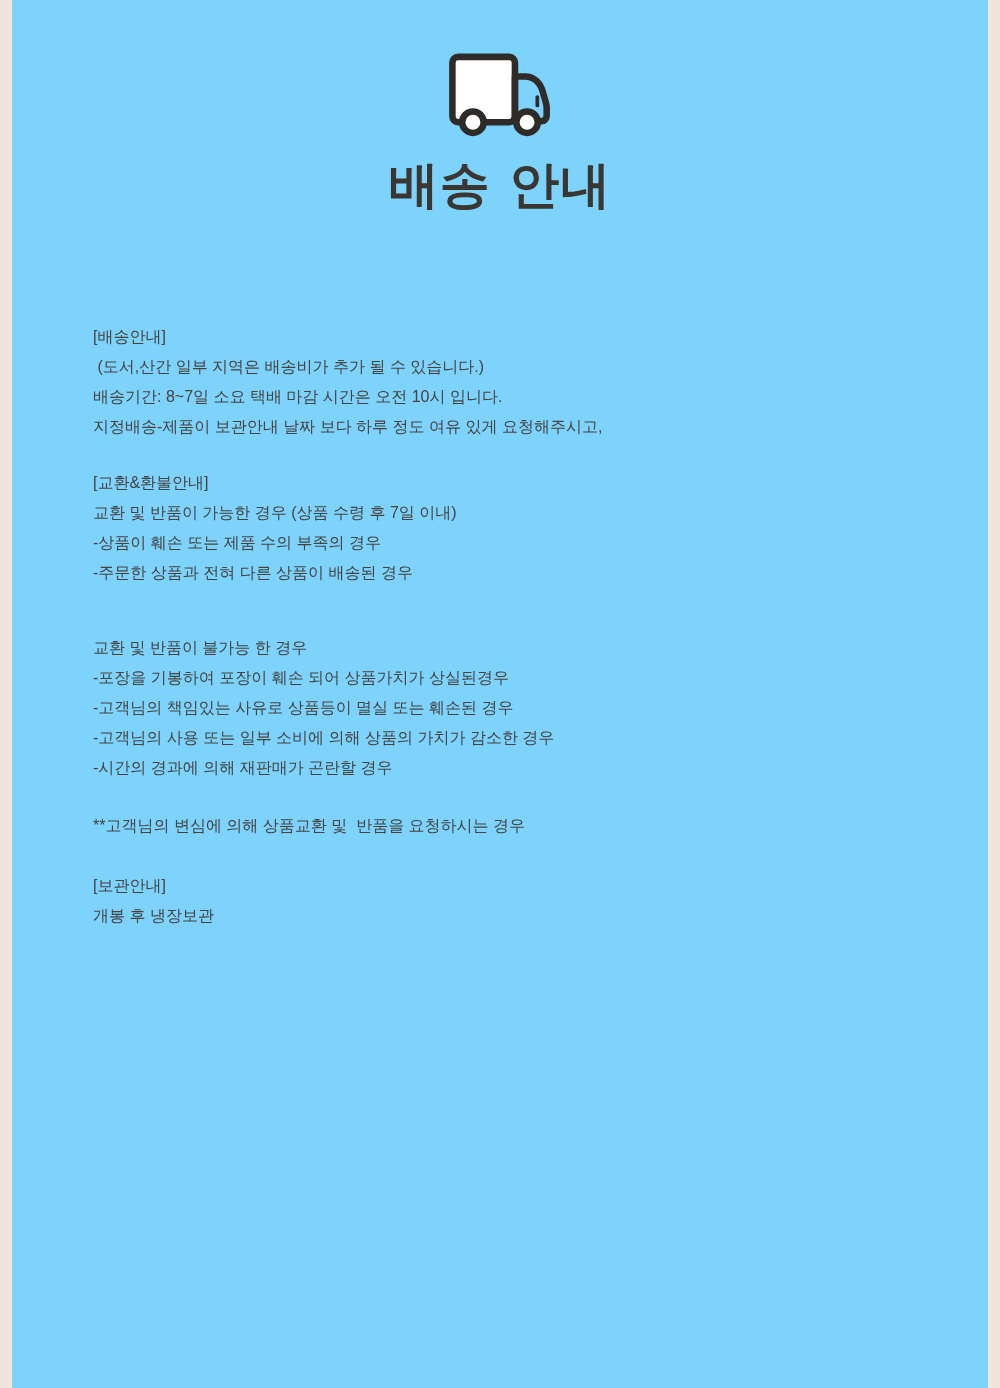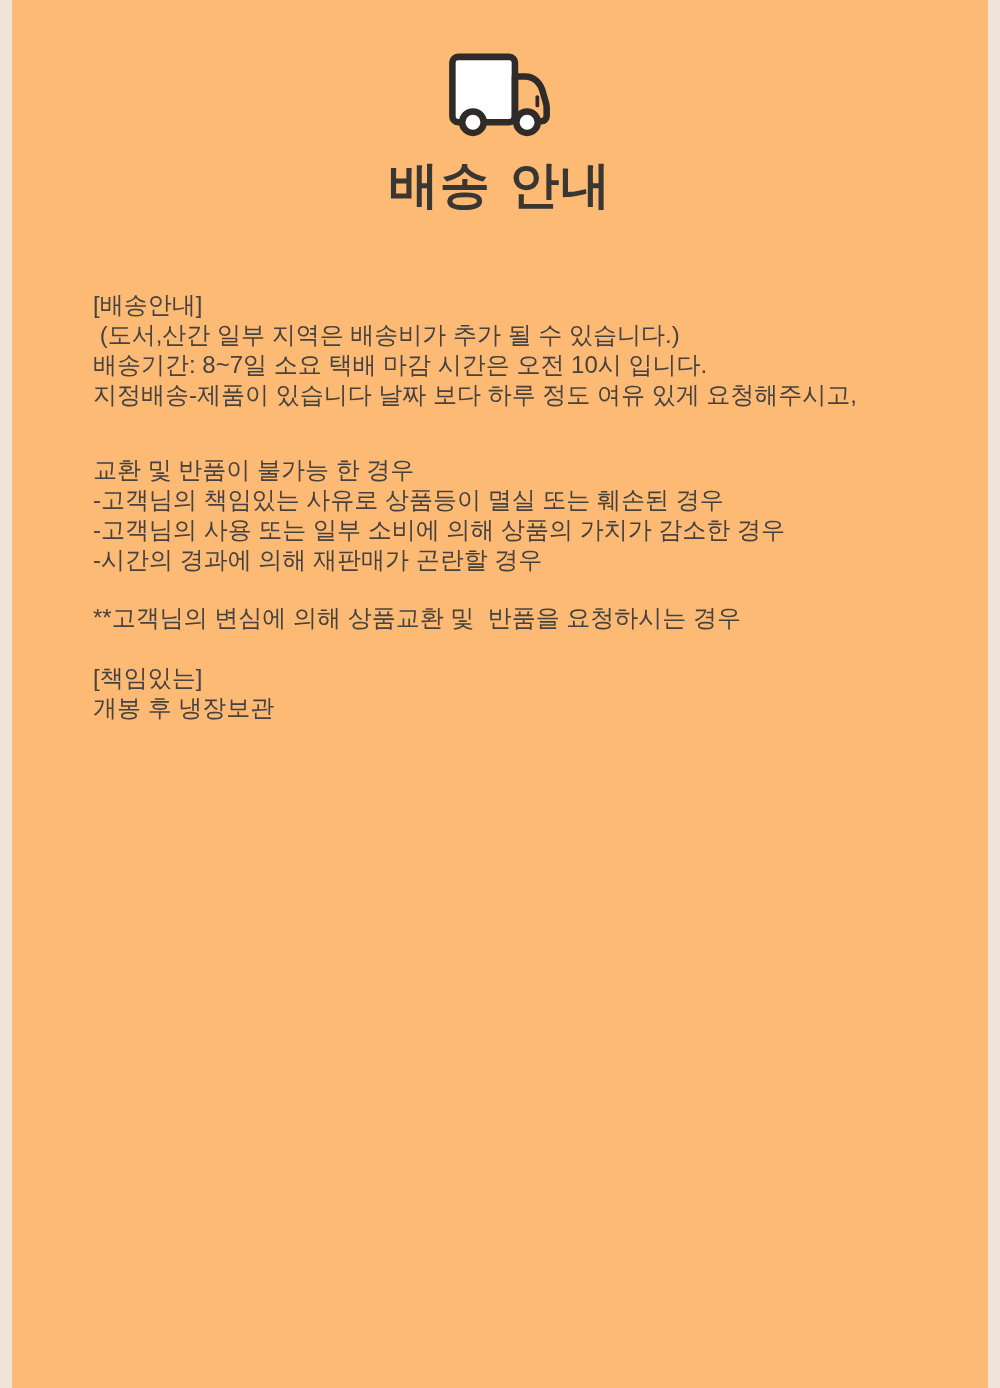--- a/index.html
+++ b/index.html
@@ -6,21 +6,21 @@
   html, body {
     margin: 0;
     padding: 0;
     background: #F1E4DB;
   }
   .page {
     position: relative;
     width: 976px;
     height: 1388px;
     margin: 0 auto;
-    background: #fdba74;
+    background: #7dd3fc;
     font-family: "Liberation Sans", sans-serif;
     overflow: hidden;
   }
   .header {
     text-align: center;
     padding-top: 50px;
   }
   .truck-wrap {
     display: block;
     margin: 0 auto;
@@ -35,22 +35,22 @@
   .title {
     margin: 12px 0 0 0;
     font-family: "DejaVu Serif", serif;
     font-weight: 600;
     font-size: 50px;
     line-height: 58px;
     letter-spacing: 1px;
     color: #3A3631;
   }
   .content {
-    margin: 76px 0 0 81px;
-    font-size: 24px;
+    margin: 108px 0 0 81px;
+    font-size: 16px;
     line-height: 30px;
     color: #454240;
     letter-spacing: 0;
   }
   .line {
     white-space: pre-wrap;
     min-height: 30px;
   }
   .sec-1 { margin-top: 26px; }
   .sec-2 { margin-top: 45px; }
@@ -78,34 +78,41 @@
     </div>
     <h1 class="title">배송 안내</h1>
   </header>
 
   <main class="content">
 
     <section class="sec sec-0">
       <div class="line">[배송안내]</div>
       <div class="line"> (도서,산간 일부 지역은 배송비가 추가 될 수 있습니다.)</div>
       <div class="line">배송기간: 8~7일 소요 택배 마감 시간은 오전 10시 입니다.</div>
-      <div class="line">지정배송-제품이 있습니다 날짜 보다 하루 정도 여유 있게 요청해주시고,</div>
+      <div class="line">지정배송-제품이 보관안내 날짜 보다 하루 정도 여유 있게 요청해주시고,</div>
     </section>
 
+    <section class="sec sec-1">
+      <div class="line">[교환&amp;환불안내]</div>
+      <div class="line">교환 및 반품이 가능한 경우 (상품 수령 후 7일 이내)</div>
+      <div class="line">-상품이 훼손 또는 제품 수의 부족의 경우</div>
+      <div class="line">-주문한 상품과 전혀 다른 상품이 배송된 경우</div>
+    </section>
 
     <section class="sec sec-2">
       <div class="line">교환 및 반품이 불가능 한 경우</div>
+      <div class="line">-포장을 기봉하여 포장이 훼손 되어 상품가치가 상실된경우</div>
       <div class="line">-고객님의 책임있는 사유로 상품등이 멸실 또는 훼손된 경우</div>
       <div class="line">-고객님의 사용 또는 일부 소비에 의해 상품의 가치가 감소한 경우</div>
       <div class="line">-시간의 경과에 의해 재판매가 곤란할 경우</div>
     </section>
 
     <section class="sec sec-3">
       <div class="line">**고객님의 변심에 의해 상품교환 및  반품을 요청하시는 경우</div>
     </section>
 
     <section class="sec sec-4">
-      <div class="line">[책임있는]</div>
+      <div class="line">[보관안내]</div>
       <div class="line">개봉 후 냉장보관</div>
     </section>
 
   </main>
 </div>
 
 </body></html>

